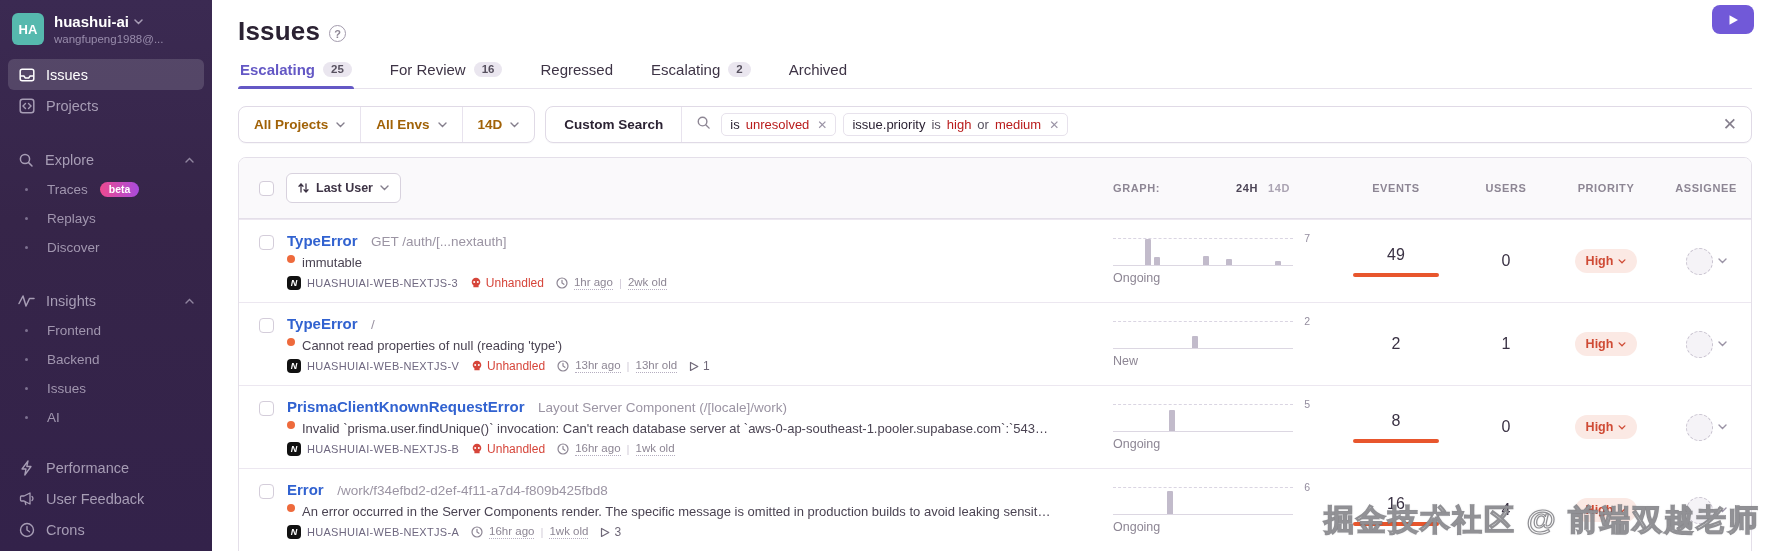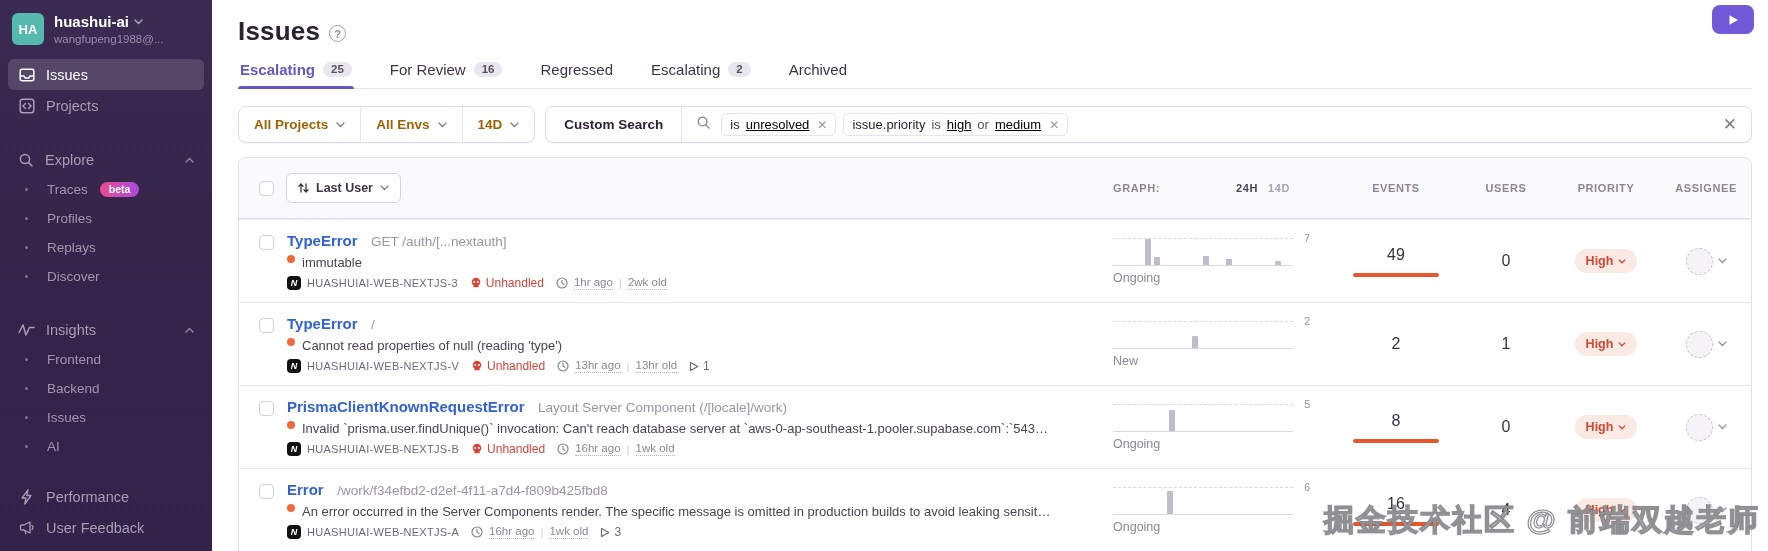--- a/index.html
+++ b/index.html
@@ -57,21 +57,21 @@
   .fseg { display:flex; align-items:center; gap:8px; padding:0 15px; font-size:13.5px;
     font-weight:700; color:#a16207; height:100%; cursor:pointer; border-right:1px solid #e8e3ee; }
   .fseg:last-child { border-right:none; }
   .fgroup.search { flex:1; }
   .csearch { padding:0 18px; font-size:13.5px; font-weight:700; color:#2b2233;
     border-right:1px solid #e8e3ee; height:100%; display:flex; align-items:center; cursor:pointer; }
   .sicon-wrap { padding:0 10px 0 14px; color:#8d8694; }
   .tokens { display:flex; gap:7px; align-items:center; }
   .token { display:flex; align-items:center; gap:6px; border:1px solid #e7e2ec; border-radius:5px;
     padding:3px 8px; font-size:13px; background:#fff; }
-  .tk-key { color:#2b2233; } .tk-op { color:#57515f; } .tk-val { color:#000000;text-decoration:underline; }
+  .tk-key { color:#2b2233; } .tk-op { color:#57515f; } .tk-val { color:#b91c1c; }
   .tk-x { color:#9a93a5; font-size:12px; cursor:pointer; padding-left:2px; }
   .clear-x { margin-left:auto; padding:0 14px; color:#857f8d; font-size:17px; cursor:pointer; }
 
   
   .panel { margin-top:14px; border:1px solid #e4dfe9; border-radius:8px 8px 0 0; background:#fff; overflow:hidden; }
   .phead { display:flex; align-items:center; height:61px; background:#faf9fb; border-bottom:1px solid #e4dfe9; }
   .phead-left { flex:1; min-width:0; display:flex; align-items:center; gap:12px; padding-left:20px; }
   .cb { width:15px; height:15px; border:1.5px solid #d4cdda; border-radius:4px; background:#fff;
     flex:none; cursor:pointer; }
   .sort-btn { display:flex; align-items:center; gap:7px; border:1px solid #d8d2de; border-radius:6px;
@@ -175,23 +175,20 @@
         <svg class="ic" width="9" height="6" viewBox="0 0 9 6">
             <path d="M1 5l3.5-3.5L8 5" stroke="#a79db5" stroke-width="1.4" fill="none" stroke-linecap="round"></path>
           </svg>
       </span>
     </div>
     <div class="side-sub">
       <span>Traces</span>
       <span class="beta">beta</span>
     </div>
     <div class="side-sub">
-        <span>Profiles</span>
-      </div>
-    <div class="side-sub">
         <span>Replays</span>
       </div>
     <div class="side-sub">
         <span>Discover</span>
       </div>
   </div>
 
   <div class="side-section" style="">
     <div class="side-head">
       <span class="sicon">

